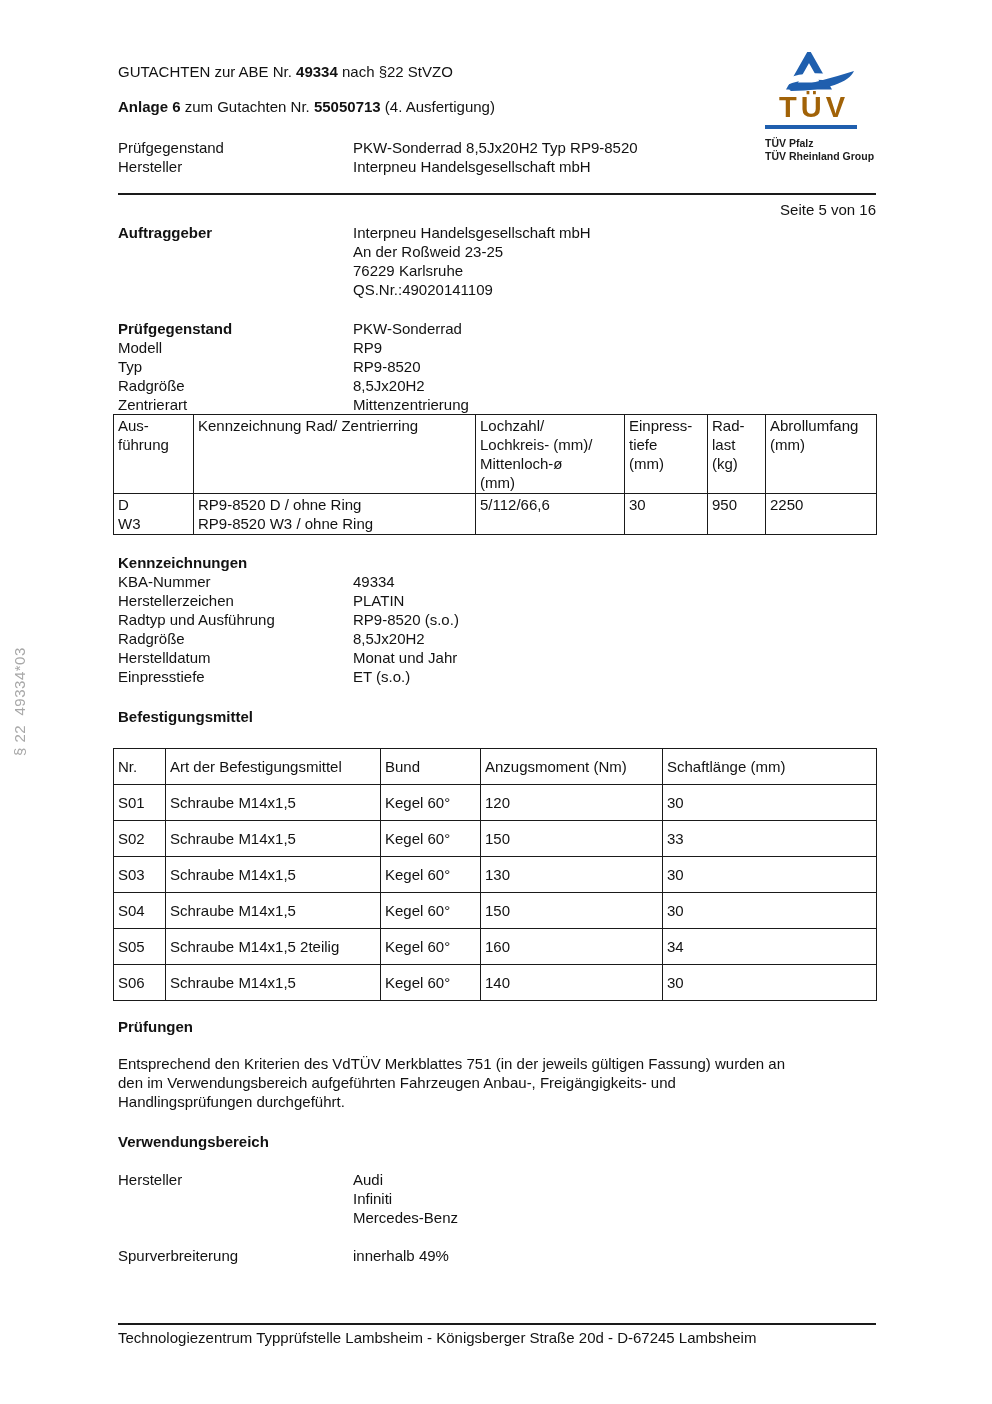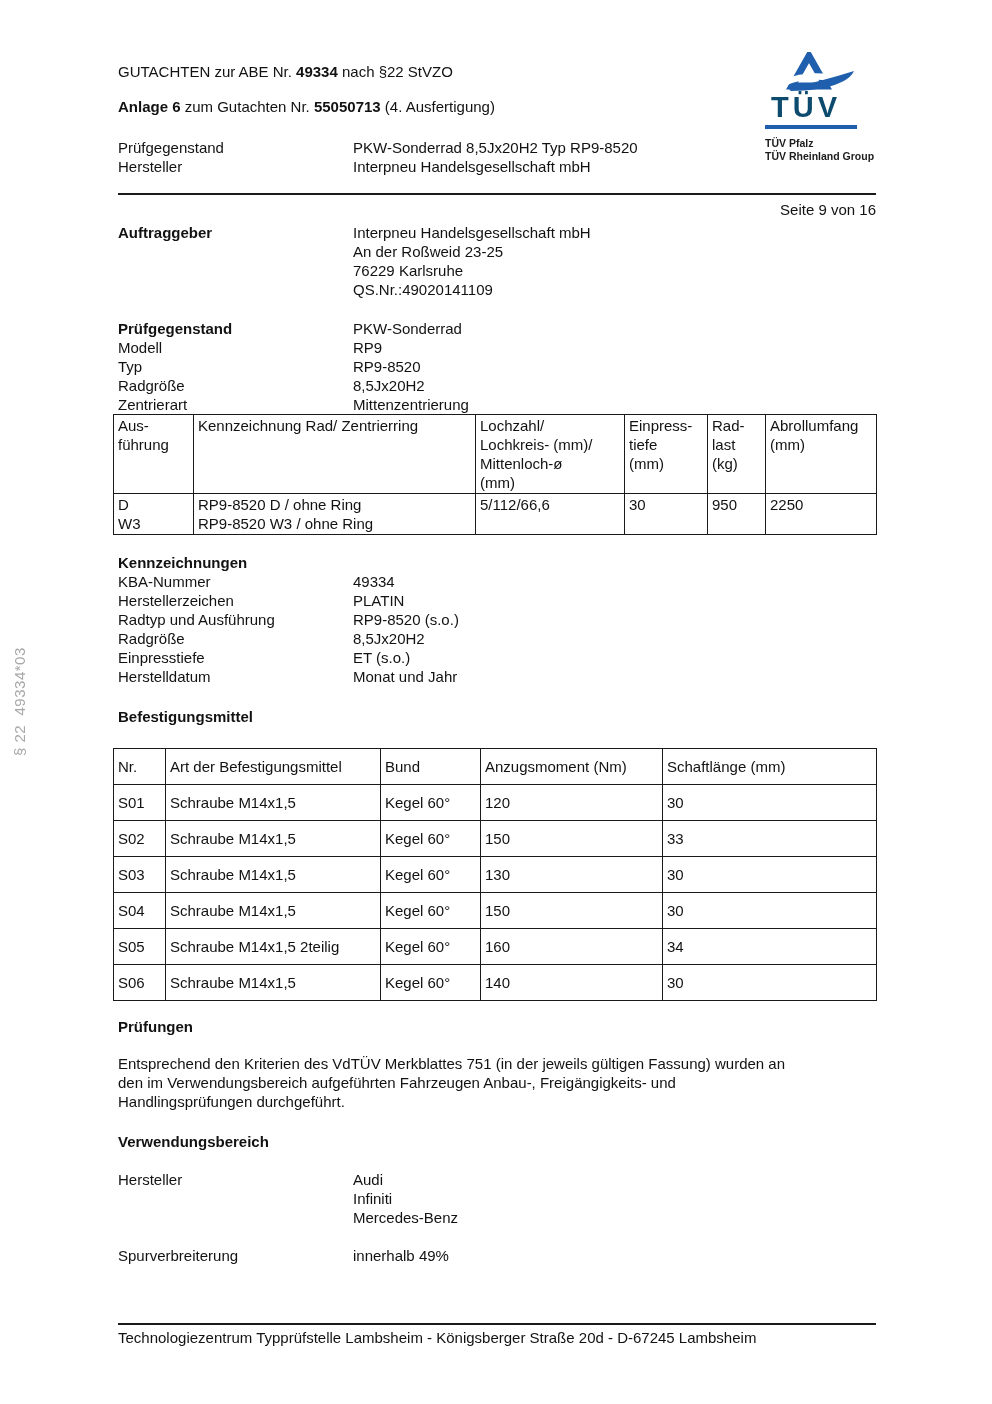--- a/index.html
+++ b/index.html
@@ -28,21 +28,21 @@
     border: 1.5px solid #1a1a1a;
     font-weight: normal; text-align: left; vertical-align: top;
     padding: 1px 4px; white-space: pre-line;
     font-size: 15px; line-height: 19px;
   }
   .tight td, .tight th { padding: 8px 4px; }
 
   
   .logo { position: absolute; left: 765px; top: 52px; width: 116px; }
   .logo svg { display: block; margin-left: 21px; }
-  .logo-word { font-size: 29px; line-height: 27px; font-weight: bold; letter-spacing: 4px; color: #0c4a6e; margin-top: 2px; margin-left: 6px; }
+  .logo-word { font-size: 29px; line-height: 27px; font-weight: bold; letter-spacing: 4px; color: #a16207; margin-top: 2px; margin-left: 14px; }
   .logo-bar { width: 92px; height: 4px; margin-top: 4px; }
   .logo-sub { font-size: 10.5px; line-height: 12.5px; font-weight: bold; color: #1c1c1c; }
   .logo-sub.first { margin-top: 8px; }
 
   
   .footer { position: absolute; left: 118px; top: 1323px; width: 758px; border-top: 2px solid #1a1a1a; }
   .footer .ftext { padding-top: 3px; }
 
   
   .vnote {
@@ -79,21 +79,21 @@
     <div class="pair" style="margin-top:22px;">
       <div class="lbl">Prüfgegenstand</div>
       <div class="val">PKW-Sonderrad 8,5Jx20H2 Typ RP9-8520</div>
     </div>
     <div class="pair">
       <div class="lbl">Hersteller</div>
       <div class="val">Interpneu Handelsgesellschaft mbH</div>
     </div>
 
     <hr class="rule">
-    <div class="seite">Seite 9 von 16</div>
+    <div class="seite">Seite 5 von 16</div>
 
     <div class="pair" style="margin-top:4px;">
       <div class="lbl b">Auftraggeber</div>
       <div class="val ml">Interpneu Handelsgesellschaft mbH
 An der Roßweid 23-25
 76229 Karlsruhe
 QS.Nr.:49020141109</div>
     </div>
 
     <div style="margin-top:20px;">
@@ -171,26 +171,26 @@
       </div>
       <div class="pair">
         <div class="lbl">Radtyp und Ausführung</div>
         <div class="val">RP9-8520 (s.o.)</div>
       </div>
       <div class="pair">
         <div class="lbl">Radgröße</div>
         <div class="val">8,5Jx20H2</div>
       </div>
       <div class="pair">
+        <div class="lbl">Herstelldatum</div>
+        <div class="val">Monat und Jahr</div>
+      </div>
+      <div class="pair">
         <div class="lbl">Einpresstiefe</div>
         <div class="val">ET (s.o.)</div>
-      </div>
-      <div class="pair">
-        <div class="lbl">Herstelldatum</div>
-        <div class="val">Monat und Jahr</div>
       </div>
     </div>
 
     <div class="b" style="margin-top:21px;">Befestigungsmittel</div>
 
     <table class="tight" style="margin-top:22px;">
       <colgroup>
           <col style="width:52px">
           <col style="width:215px">
           <col style="width:100px">

